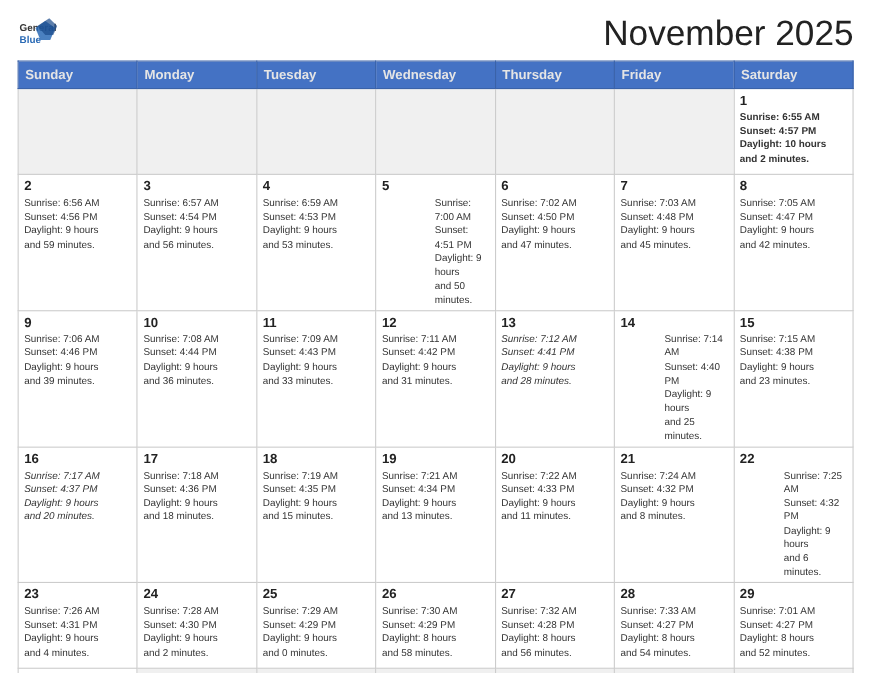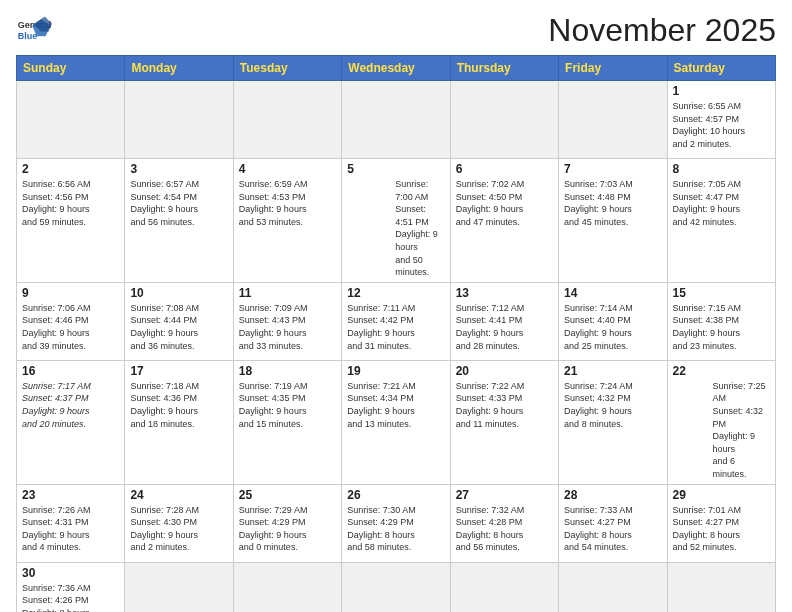--- a/index.html
+++ b/index.html
@@ -41,21 +41,21 @@
       font-size: 13px;
       color: #444;
     }
     .calendar {
       width: 100%;
       border-collapse: collapse;
       border: 1px solid #ccc;
     }
     .calendar th {
       background: #4472c4;
-      color: #fde047;
+      color: #e5e5e5;
       font-size: 12px;
       font-weight: bold;
       padding: 5px 6px;
       text-align: left;
       border: 1px solid #3a62a8;
       width: calc(100% / 7);
     }
     .calendar td {
       border: 1px solid #ccc;
       vertical-align: top;
@@ -118,21 +118,21 @@
     <tbody id="calendar-body">
     <tr>
           <td class="empty"></td>
           <td class="empty"></td>
           <td class="empty"></td>
           <td class="empty"></td>
           <td class="empty"></td>
           <td class="empty"></td>
           <td>
             <span class="day-number">1</span>
-            <div class="day-info" style="white-space: pre-line;">Sunrise: 6:55 AM
+            <div class="day-info" style="white-space: pre-line; font-weight: bold;">Sunrise: 6:55 AM
 Sunset: 4:57 PM
 Daylight: 10 hours
 and 2 minutes.</div>
           </td>
         </tr>
         <tr>
           <td>
             <span class="day-number">2</span>
             <div class="day-info" style="white-space: pre-line;">Sunrise: 6:56 AM
 Sunset: 4:56 PM
@@ -206,28 +206,28 @@
           </td>
           <td>
             <span class="day-number">12</span>
             <div class="day-info" style="white-space: pre-line;">Sunrise: 7:11 AM
 Sunset: 4:42 PM
 Daylight: 9 hours
 and 31 minutes.</div>
           </td>
           <td>
             <span class="day-number">13</span>
-            <div class="day-info" style="white-space: pre-line;">Sunrise: 7:12 AM
+            <div class="day-info" style="white-space: pre-line; font-style: italic;">Sunrise: 7:12 AM
 Sunset: 4:41 PM
 Daylight: 9 hours
 and 28 minutes.</div>
           </td>
           <td>
             <span class="day-number">14</span>
-            <div class="day-info" style="white-space: pre-line;">Sunrise: 7:14 AM
+            <div class="day-info" style="white-space: pre-line; margin-left: 40px;">Sunrise: 7:14 AM
 Sunset: 4:40 PM
 Daylight: 9 hours
 and 25 minutes.</div>
           </td>
           <td>
             <span class="day-number">15</span>
             <div class="day-info" style="white-space: pre-line;">Sunrise: 7:15 AM
 Sunset: 4:38 PM
 Daylight: 9 hours
 and 23 minutes.</div>

